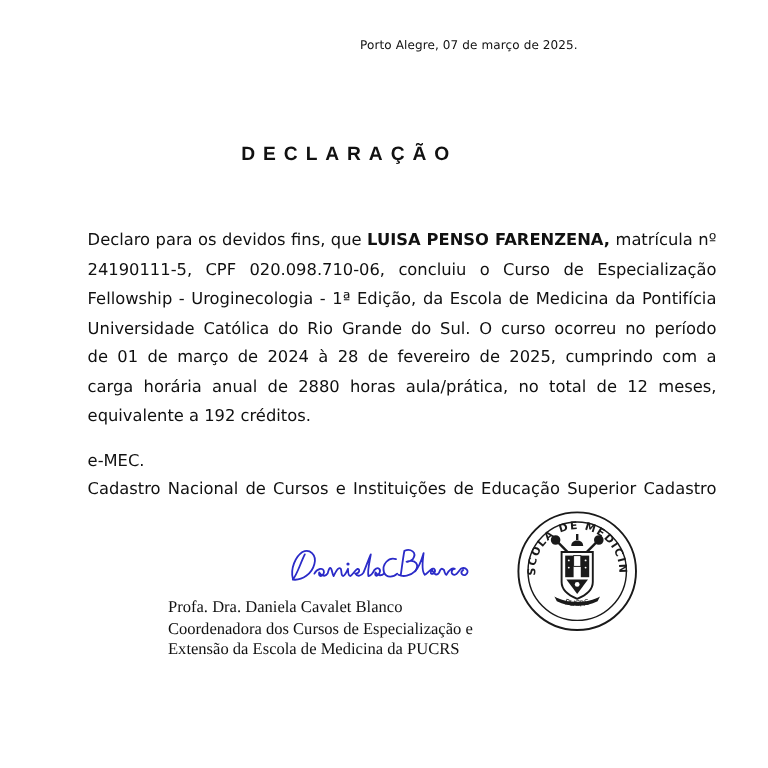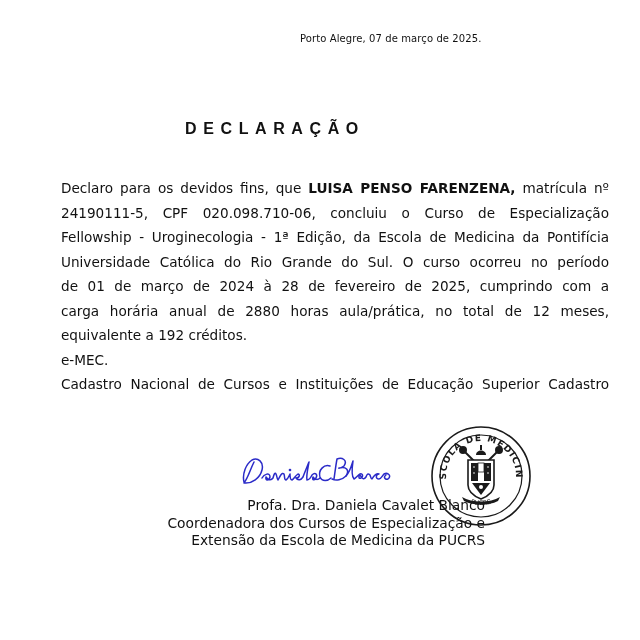--- a/index.html
+++ b/index.html
@@ -1,30 +1,30 @@
 <!DOCTYPE html>
 <html><head>
 <meta charset="utf-8">
 <style>
   html, body { margin:0; padding:0; background:#ffffff; }
   body { width:640px; height:640px; position:relative; overflow:hidden;
          font-family:"DejaVu Sans","Liberation Sans",sans-serif; color:#111; }
   .date { position:absolute; left:300px; top:33px; font-size:10px; letter-spacing:0.1px; }
-  .title { position:absolute; left:0; width:544px; top:120px; text-align:center;
+  .title { position:absolute; left:16px; width:544px; top:120px; text-align:center;
            font-family:"Liberation Sans",sans-serif; font-weight:bold; font-size:16px;
            letter-spacing:6.6px; padding-left:6px; box-sizing:border-box; }
   .body { position:absolute; left:61px; width:548px; top:176px; font-size:13.6px;
           line-height:24.5px; text-align:justify; }
-  .body p { margin:0; }
+  .body p { margin:12px; }
   .line { display:block; text-align:justify; text-align-last:justify; white-space:nowrap; }
   .line.last { text-align-last:left; }
   b { font-weight:bold; }
   .sig { position:absolute; left:238px; top:452px; width:160px; height:40px; }
-  .sigblock { position:absolute; left:140px; width:345px; top:497px; text-align:right;
-              font-size:13.8px; line-height:17.5px; }
+  .sigblock { position:absolute; left:140px; width:345px; top:497px; text-align:left;
+              font-size:13.8px; line-height:17.5px;font-family:Liberation Serif, serif; }
   .stamp { position:absolute; left:430px; top:425px; width:102px; height:102px; }
 </style>
 </head>
 <body>
 
 <div class="date">Porto Alegre, 07 de março de 2025.</div>
 
 <div class="title">DECLARAÇÃO</div>
 
 <div class="body">

